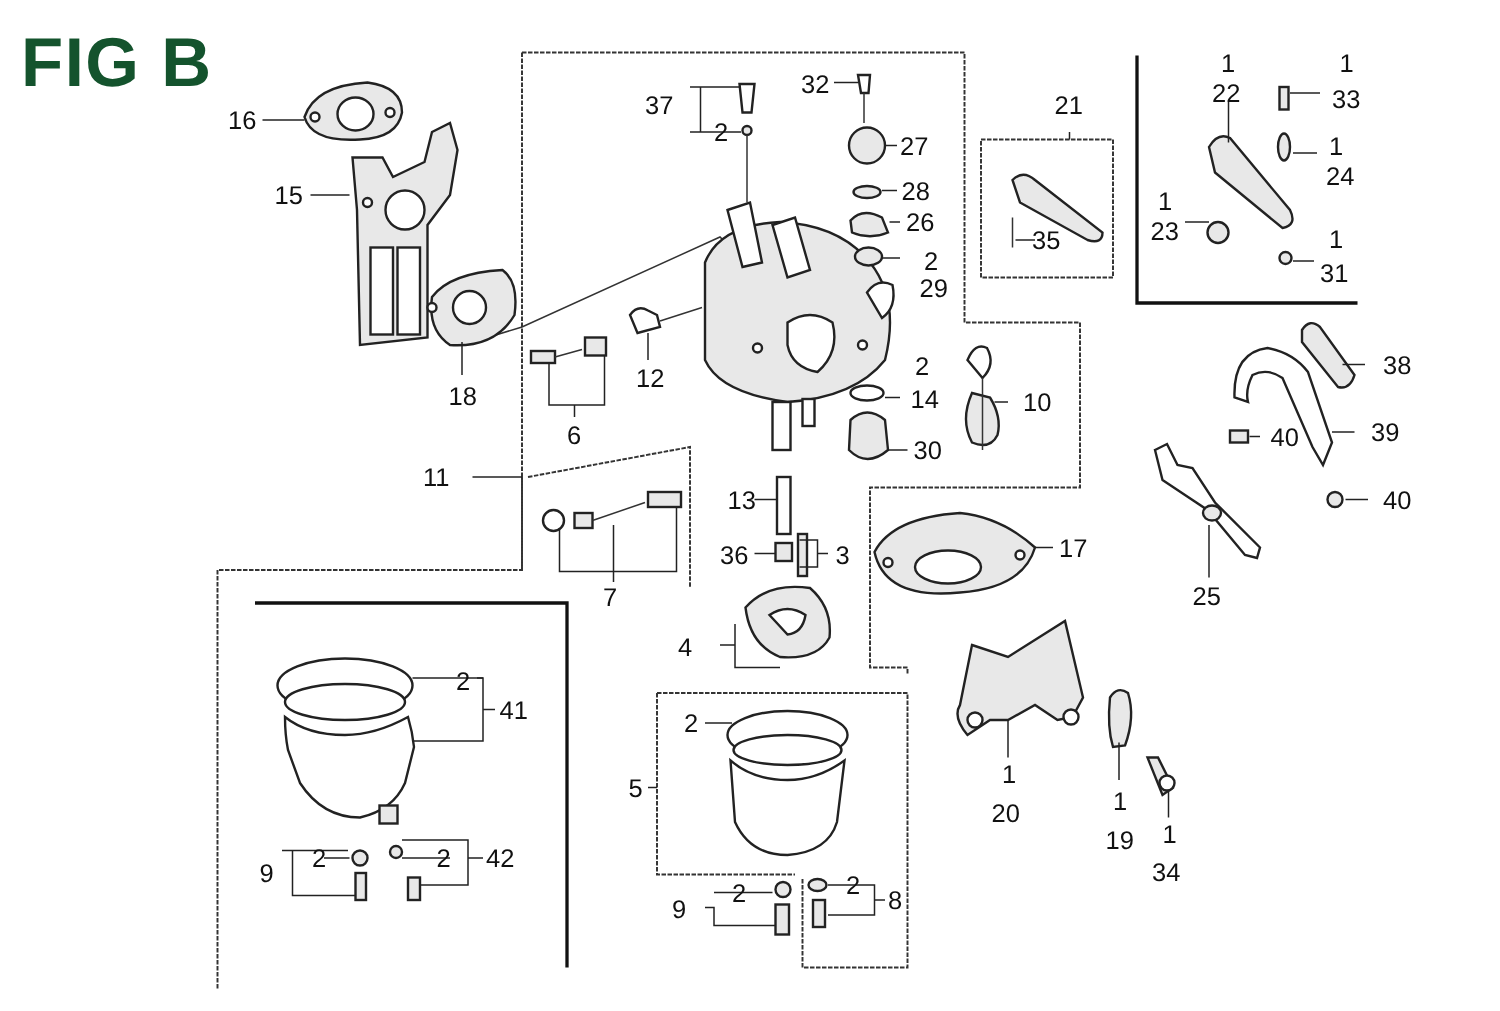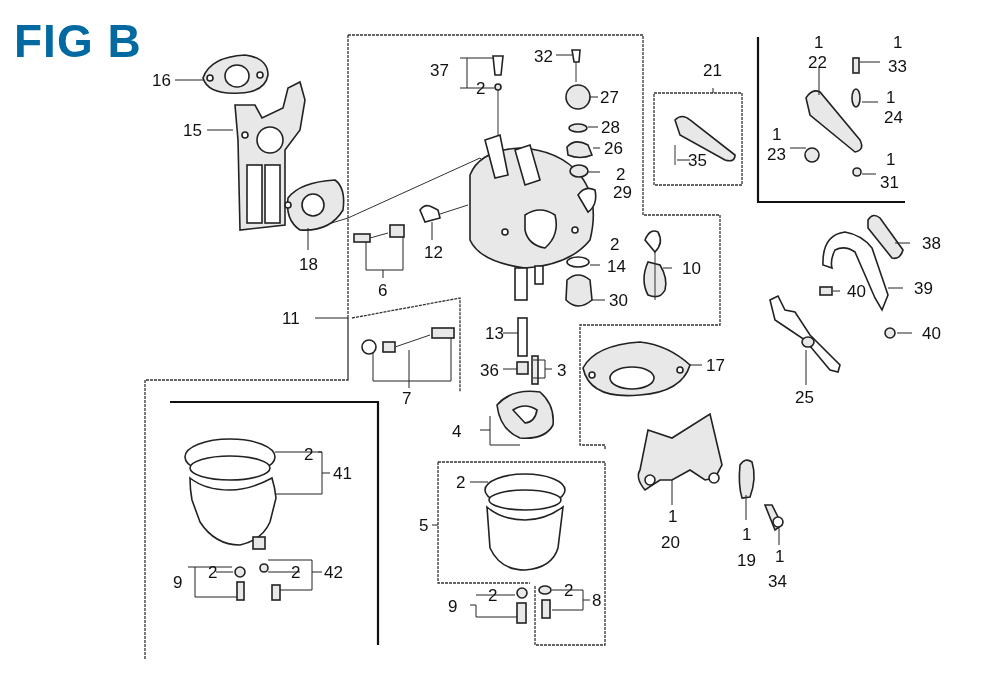--- a/index.html
+++ b/index.html
@@ -1,17 +1,17 @@
 <!DOCTYPE html>
 <html><head>
 <meta charset="utf-8">
 <style>
   html, body { margin: 0; padding: 0; background: #ffffff; }
   body { width: 1000px; height: 674px; position: relative; overflow: hidden; font-family: "Liberation Sans", sans-serif; }
-  #fig-title { position: absolute; left: 14px; top: 18px; font-size: 46px; font-weight: bold; color: #0369a1; letter-spacing: 1px; line-height: 1; }
+  #fig-title { position: absolute; left: 14px; top: 18px; font-size: 46px; font-weight: bold; color: #14532d; letter-spacing: 1px; line-height: 1; }
   svg#diagram { position: absolute; left: 0; top: 0; width: 1000px; height: 674px; }
   .lbl { font-family: "Liberation Sans", sans-serif; font-size: 17px; fill: #111; }
   .ln { stroke: #222; stroke-width: 1; fill: none; }
   .box { stroke: #333; stroke-width: 1.3; fill: none; stroke-dasharray: 3 1; }
   .boxs { stroke: #111; stroke-width: 2.2; fill: none; }
   .part { stroke: #222; stroke-width: 1.6; fill: #fff; }
   .partd { stroke: #222; stroke-width: 1.6; fill: #e8e8e8; }
   .thin { stroke: #333; stroke-width: 1; fill: none; }
 </style>
 </head>

